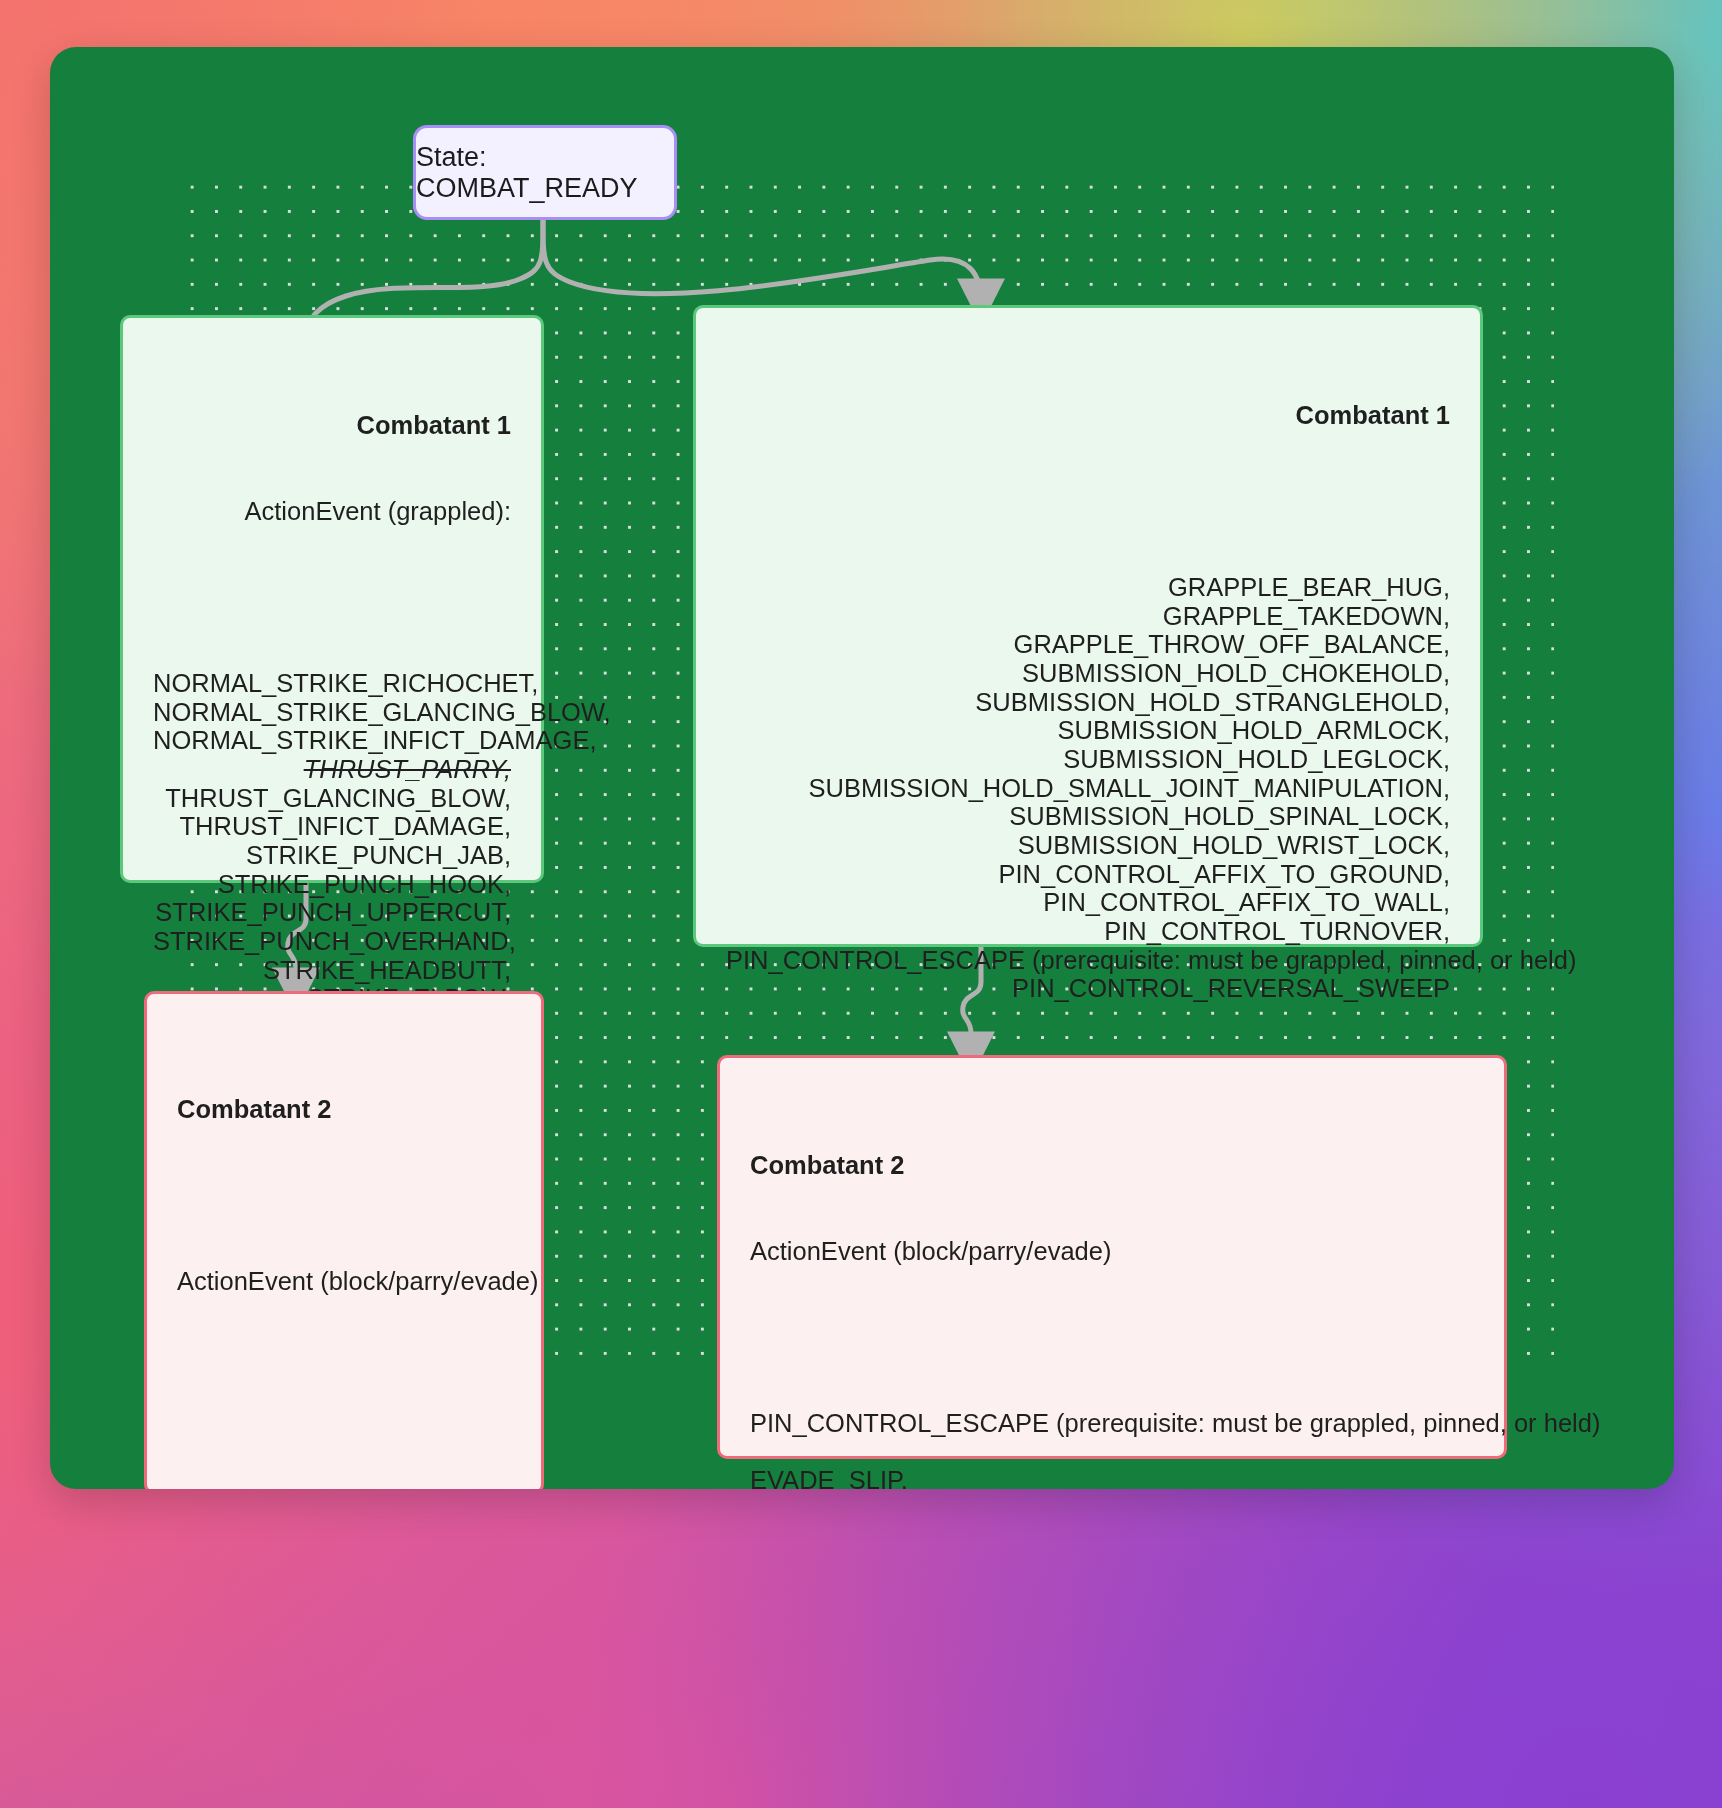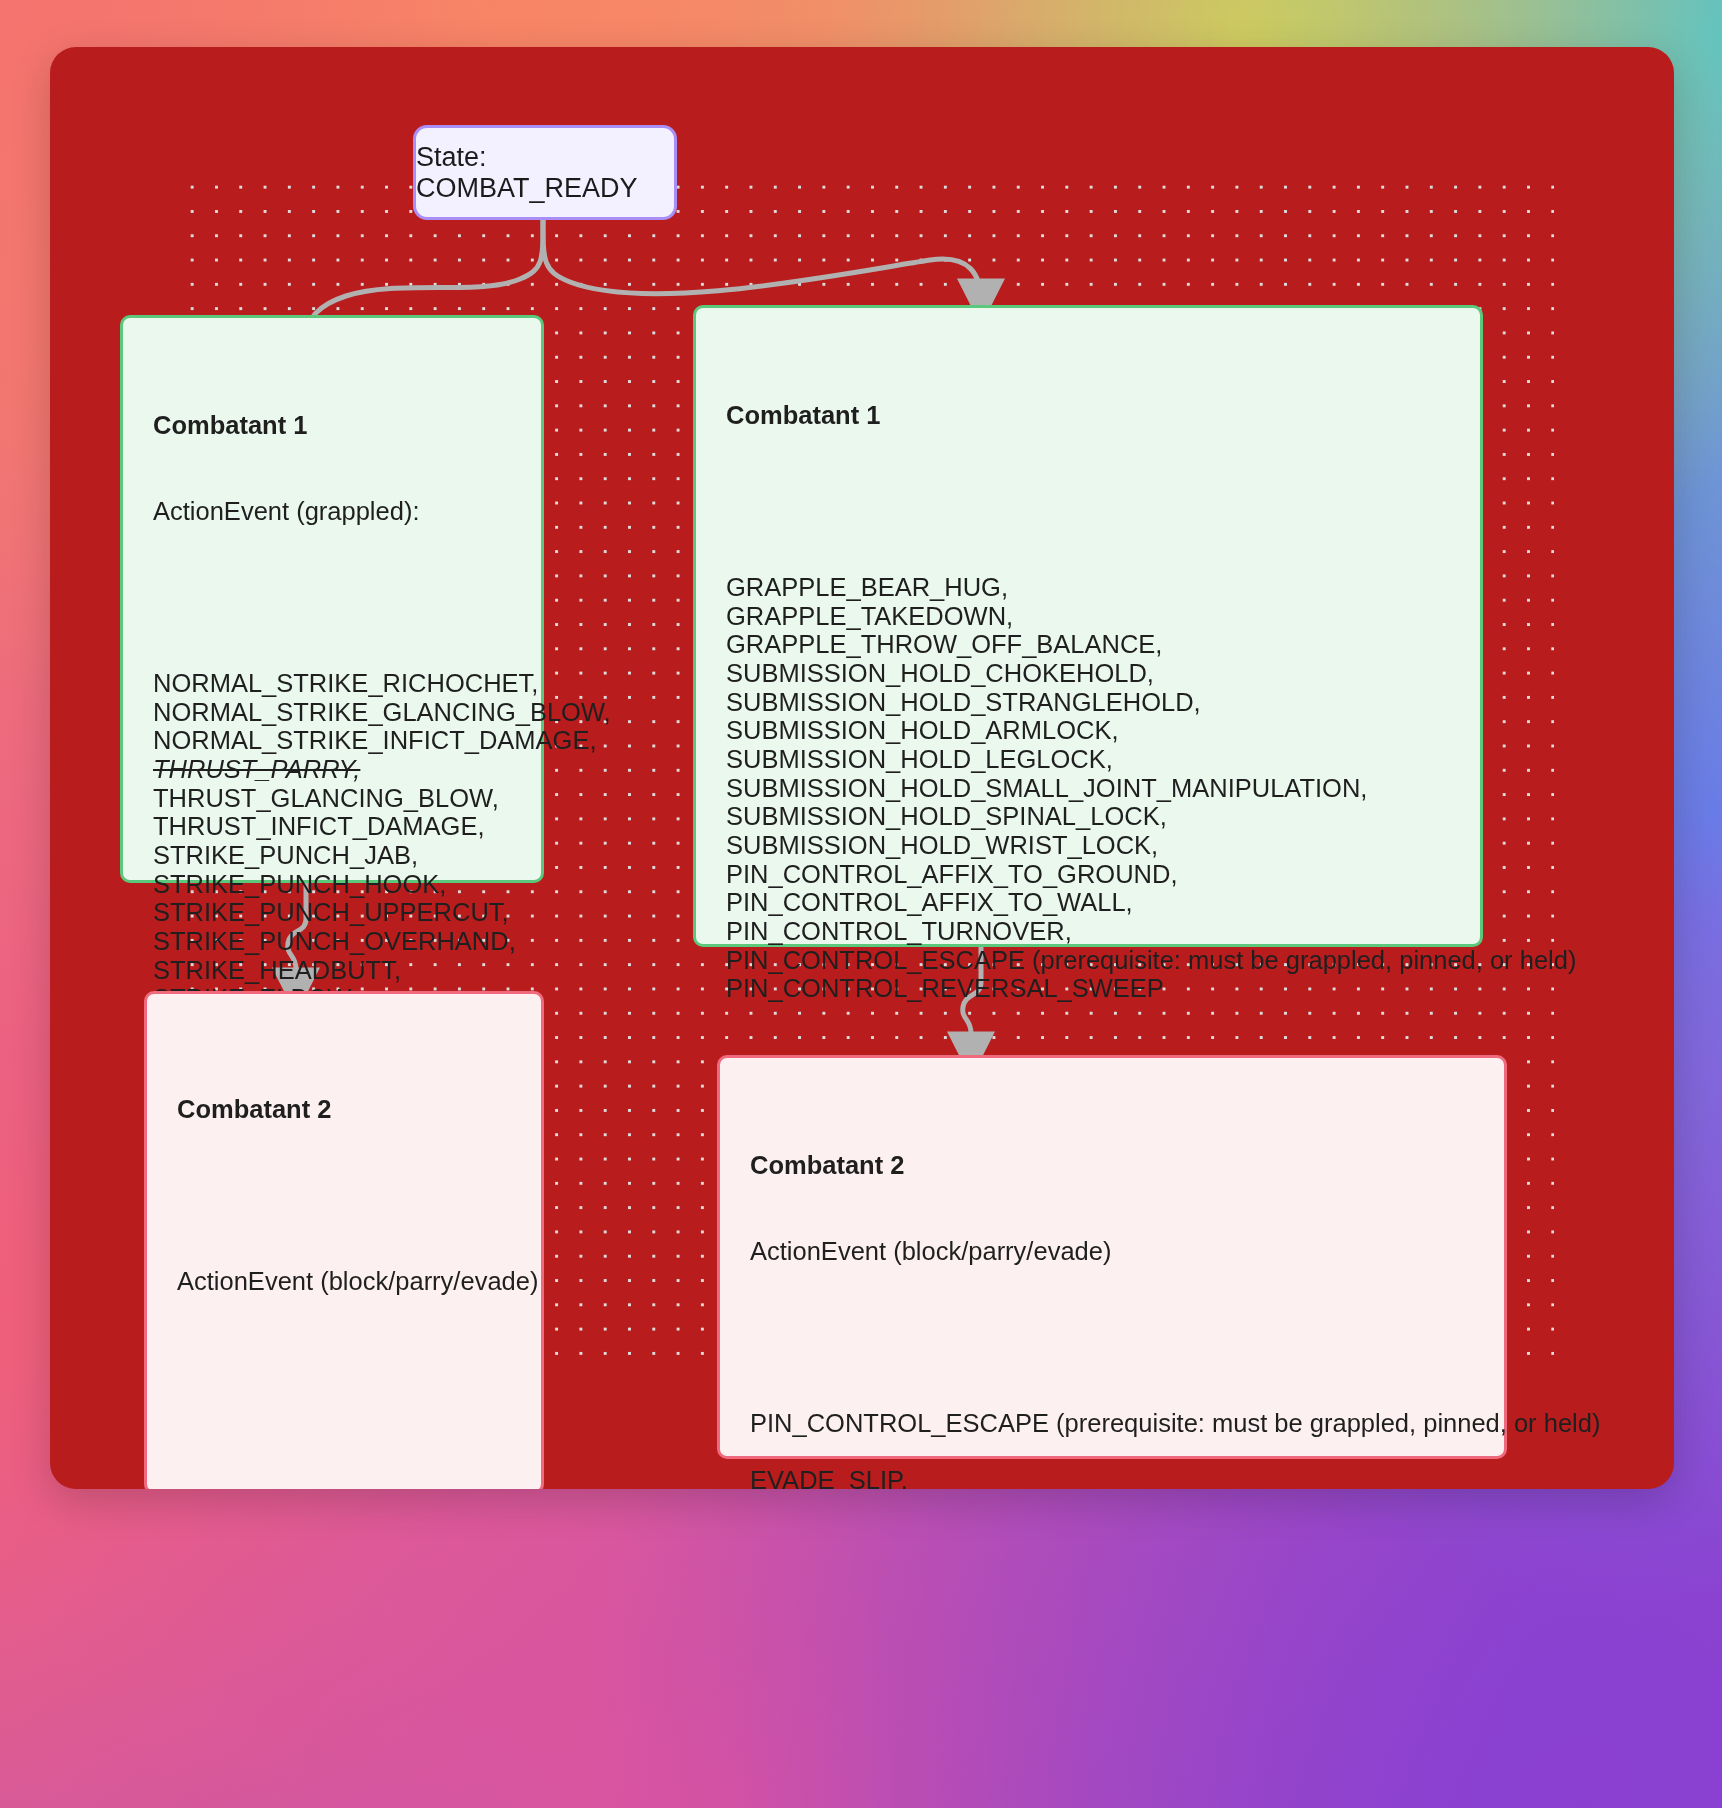--- a/index.html
+++ b/index.html
@@ -20,21 +20,21 @@
       radial-gradient(circle at 0% 72%,  #ef5f7a 0%, rgba(239,95,122,0) 44%),
       linear-gradient(150deg, #f07a72 0%, #de5fa0 50%, #7a49d6 100%);
     overflow: hidden;
   }
 
   
   #canvas-card {
     position: absolute;
     left: 50px; top: 47px;
     width: 1624px; height: 1442px;
-    background: #b91c1c;
+    background: #15803d;
     border-radius: 26px;
     box-shadow: 0 12px 40px rgba(0,0,0,.18);
     overflow: hidden;
   }
   #dot-grid {
     position: absolute;
     left: 130px; top: 128px;
     right: 120px; bottom: 120px;
     background-image: radial-gradient(#dcdcdc 1.5px, transparent 1.6px);
     background-size: 24.3px 24.3px;
@@ -54,21 +54,21 @@
   .node-state {
     background: #f3f0ff;
     border-color: #a98ef5;
     border-radius: 14px;
     display: flex;
     align-items: center;
     justify-content: center;
     font-size: 27px;
     color: #1b1b1b;
   }
-  .node-green { background: #eaf8ee; border-color: #5bc87b; }
+  .node-green { background: #eaf8ee; border-color: #5bc87b; text-align: right; }
   .node-red   { background: #fdf0f1; border-color: #ef6a7d; margin-left: 24px; }
 
   .node-body {
     padding: 36px 30px;
     font-size: 25.5px;
     line-height: 1.125;
     color: #1f1f1f;
     white-space: pre;
   }
   .node-title { font-weight: bold; }

